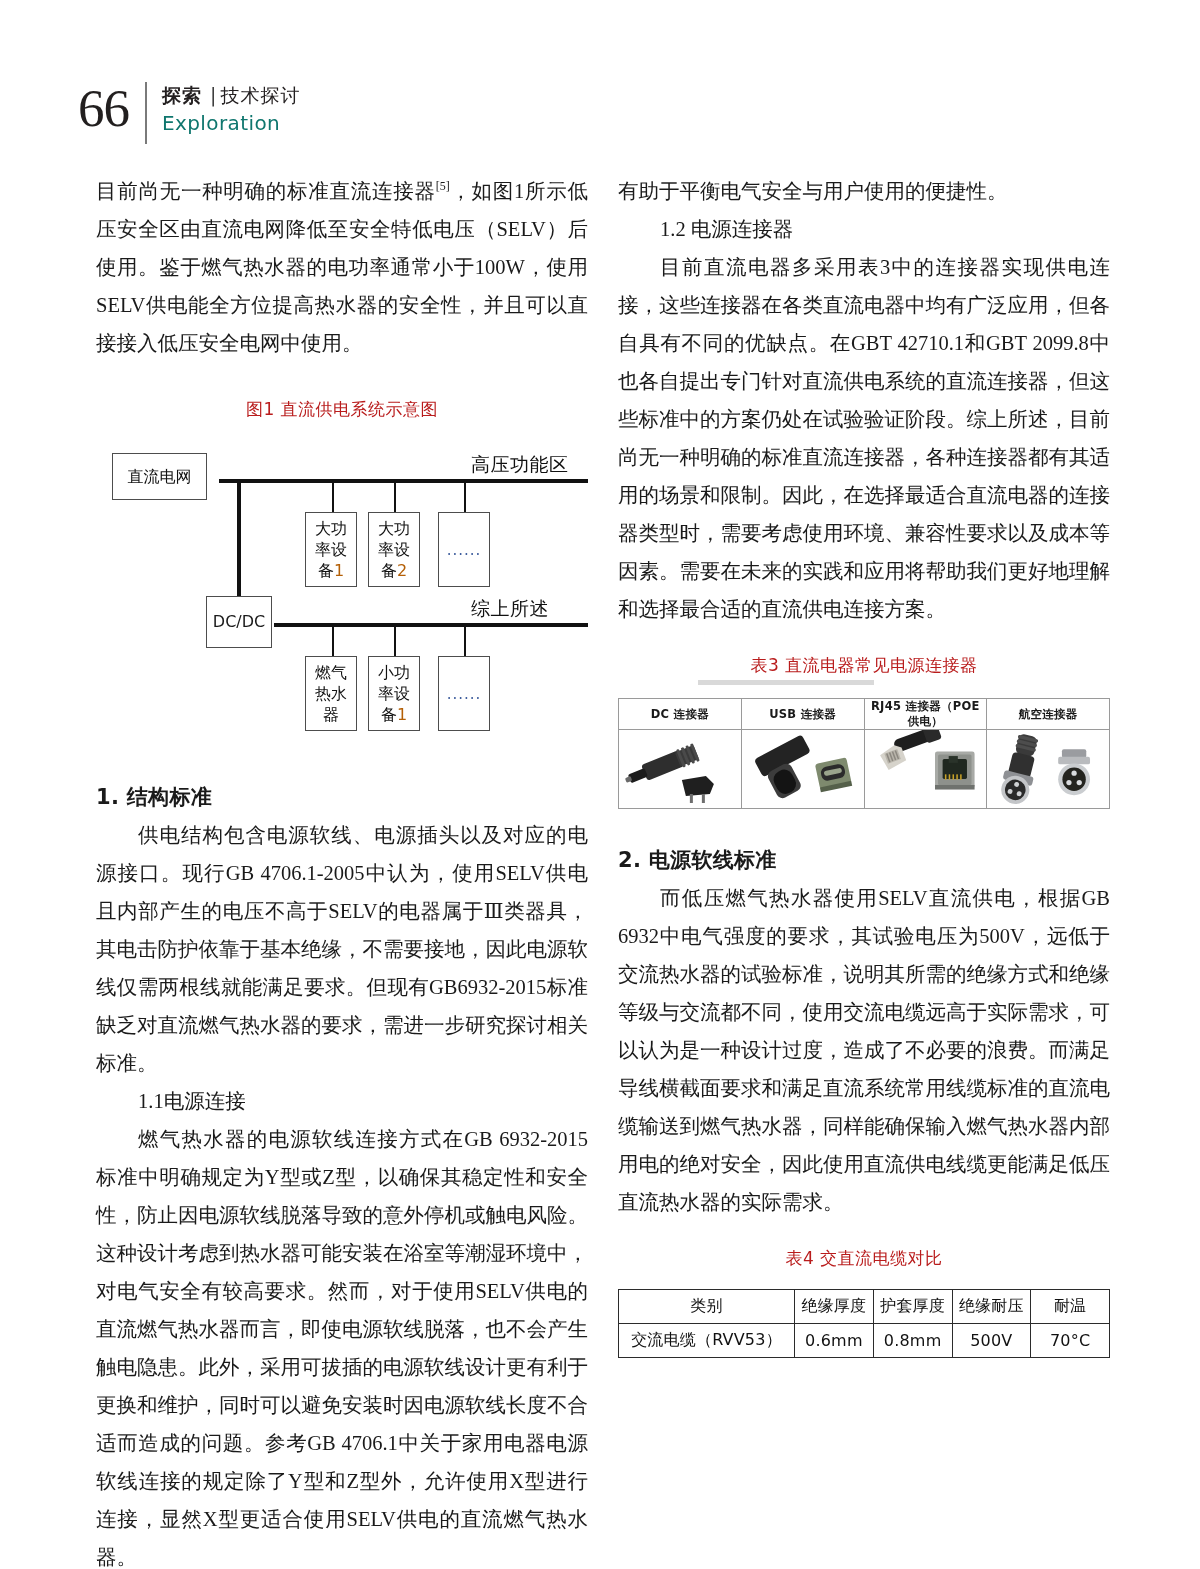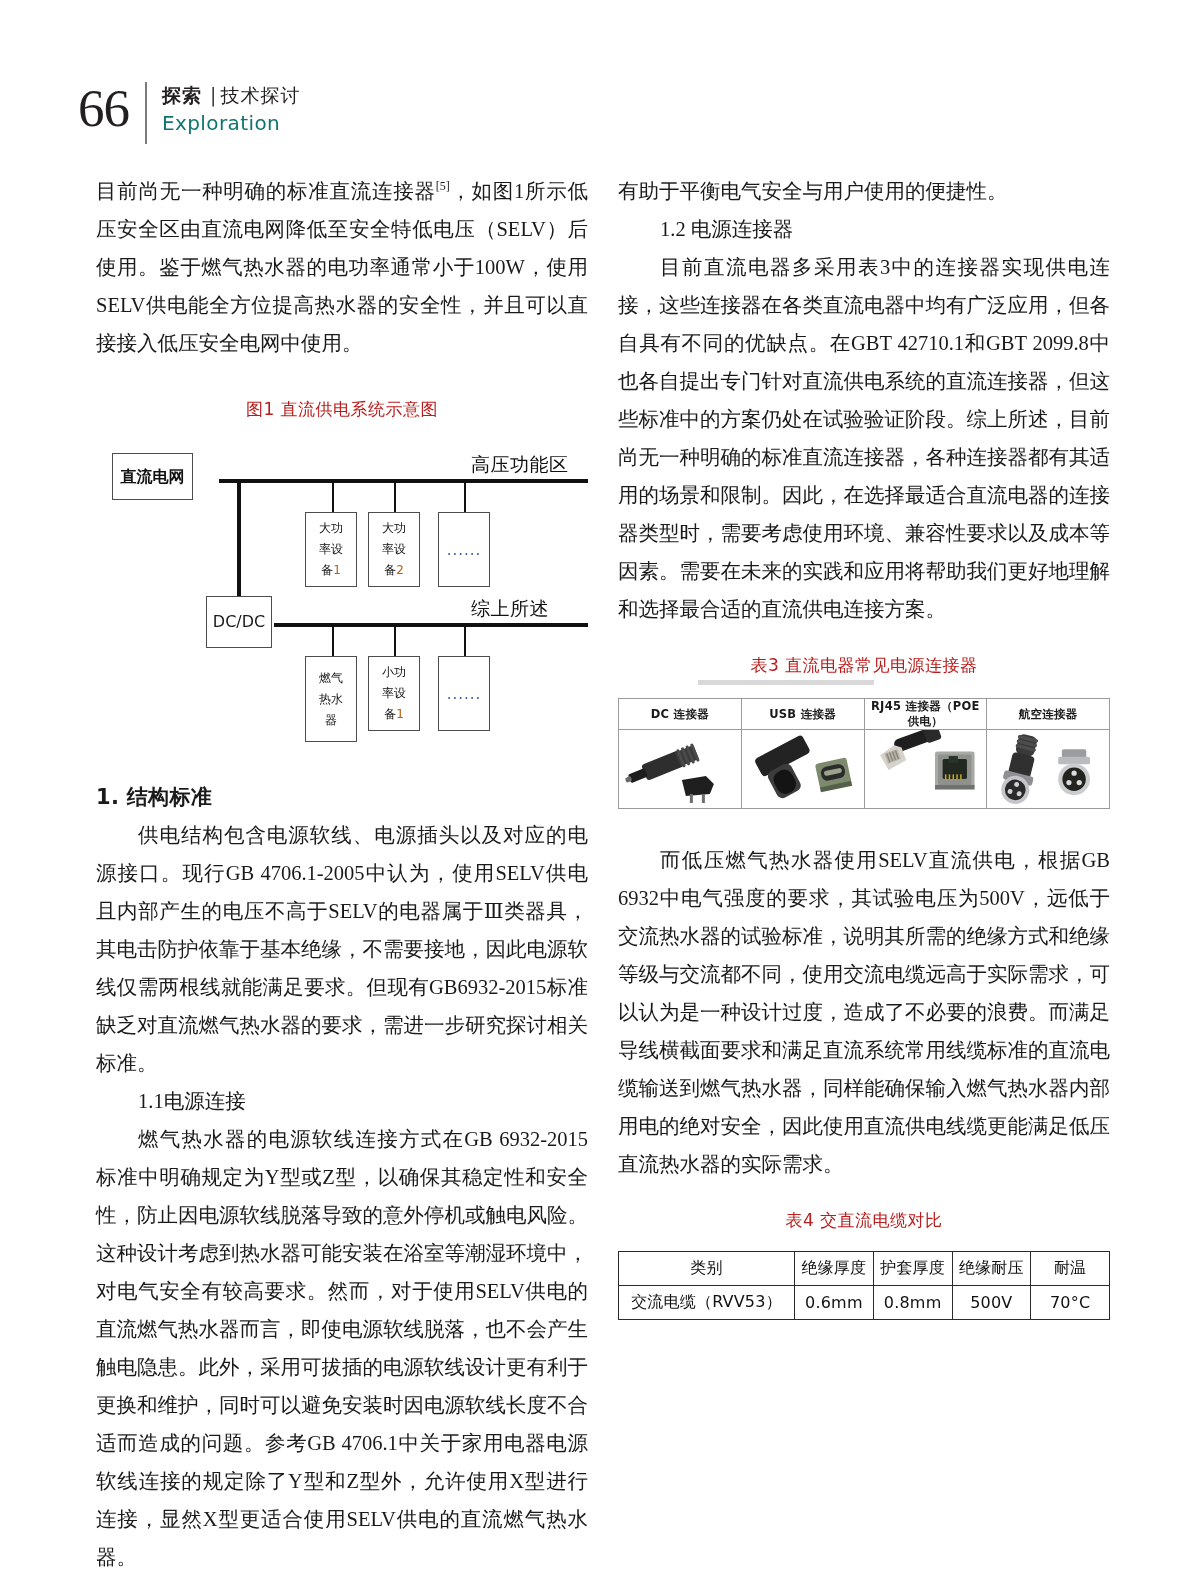--- a/index.html
+++ b/index.html
@@ -128,21 +128,21 @@
     display: flex;
     align-items: center;
     justify-content: center;
     text-align: center;
     font-family: "DejaVu Sans", "Liberation Sans", sans-serif;
     font-size: 16px;
     line-height: 20px;
     color: #111;
     z-index: 3;
   }
-  .fig-box.tall { font-size: 12px; line-height: 21px; padding: 10px; }
+  .fig-box.tall { font-size: 16px; line-height: 21px; padding: 2px; }
   .fig-box .digit { color: #b45f06; }
   .fig-box.ell { color: #3f5f9e; letter-spacing: 1px; font-size: 15px; }
   .fig-box.dcdc { font-size: 16px; color: #1a1a1a; }
 
   .bus {
     position: absolute;
     background: #111;
     z-index: 1;
   }
   .bus.h { height: 4px; }
@@ -238,21 +238,21 @@
       <div class="bus v" style="left:141px; top:33px; height:119px;"></div>
 
       <div class="stub" style="left:236px; top:33px; height:34px;"></div>
       <div class="stub" style="left:298px; top:33px; height:34px;"></div>
       <div class="stub" style="left:368px; top:33px; height:34px;"></div>
 
       <div class="stub" style="left:236px; top:177px; height:34px;"></div>
       <div class="stub" style="left:298px; top:177px; height:34px;"></div>
       <div class="stub" style="left:368px; top:177px; height:34px;"></div>
 
-      <div class="fig-box" style="left:16px; top:7px; width:81px; height:47px;font-weight:bold;">
+      <div class="fig-box" style="left:16px; top:7px; width:95px; height:47px;">
         <span>直流电网</span>
       </div>
 
       <div class="fig-box dcdc" style="left:110px; top:150px; width:66px; height:52px;">
         <span>DC/DC</span>
       </div>
 
       <div class="fig-box tall" style="left:209px; top:66px; width:52px; height:75px;">
         <span>
           <span>大功</span><br>
@@ -266,21 +266,21 @@
           <span>大功</span><br>
           <span>率设</span><br>
           <span>备</span><span class="digit">2</span>
         </span>
       </div>
 
       <div class="fig-box ell" style="left:342px; top:66px; width:52px; height:75px;">
         <span>......</span>
       </div>
 
-      <div class="fig-box tall" style="left:209px; top:210px; width:52px; height:86px;">
+      <div class="fig-box tall" style="left:209px; top:210px; width:52px; height:75px;">
         <span>
           <span>燃气</span><br>
           <span>热水</span><br>
           <span>器</span>
         </span>
       </div>
 
       <div class="fig-box tall" style="left:272px; top:210px; width:52px; height:75px;">
         <span>
           <span>小功</span><br>
@@ -427,20 +427,21 @@
               <circle cx="19" cy="25.5" r="2.8" fill="#d9dbde"></circle>
             </g>
           </svg>
         </td>
       </tr>
     </tbody>
       </table>
 
     <div class="gap-lg"></div>
 
+    <h3 class="sec">2. 电源软线标准</h3>
 
     <p class="body indent">而低压燃气热水器使用SELV直流供电，根据GB 6932中电气强度的要求，其试验电压为500V，远低于交流热水器的试验标准，说明其所需的绝缘方式和绝缘等级与交流都不同，使用交流电缆远高于实际需求，可以认为是一种设计过度，造成了不必要的浪费。而满足导线横截面要求和满足直流系统常用线缆标准的直流电缆输送到燃气热水器，同样能确保输入燃气热水器内部用电的绝对安全，因此使用直流供电线缆更能满足低压直流热水器的实际需求。</p>
 
     <div class="gap-md"></div>
 
     <div class="tbl-caption">表4 交直流电缆对比</div>
 
     <table class="tbl4">
       <tbody>
           <tr>

